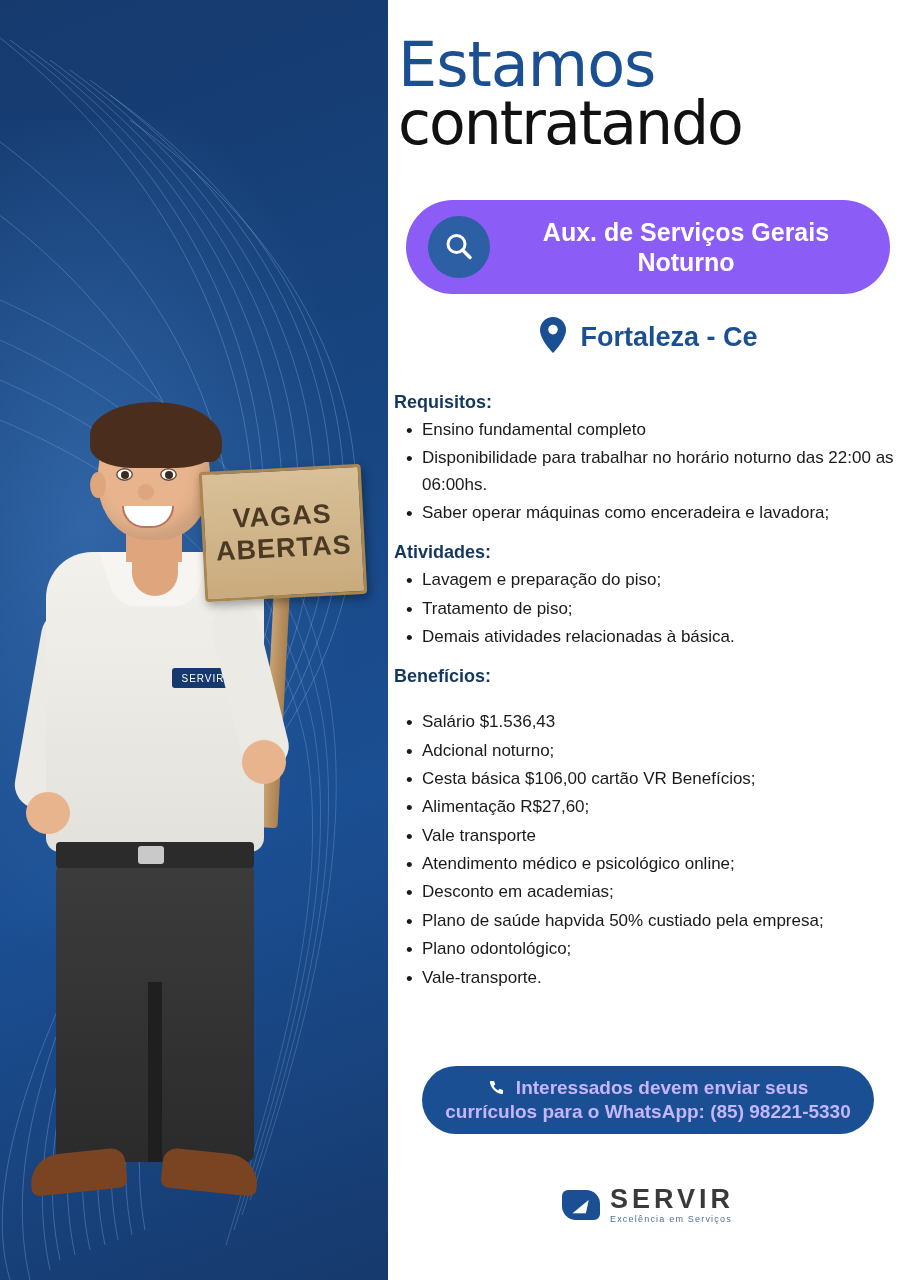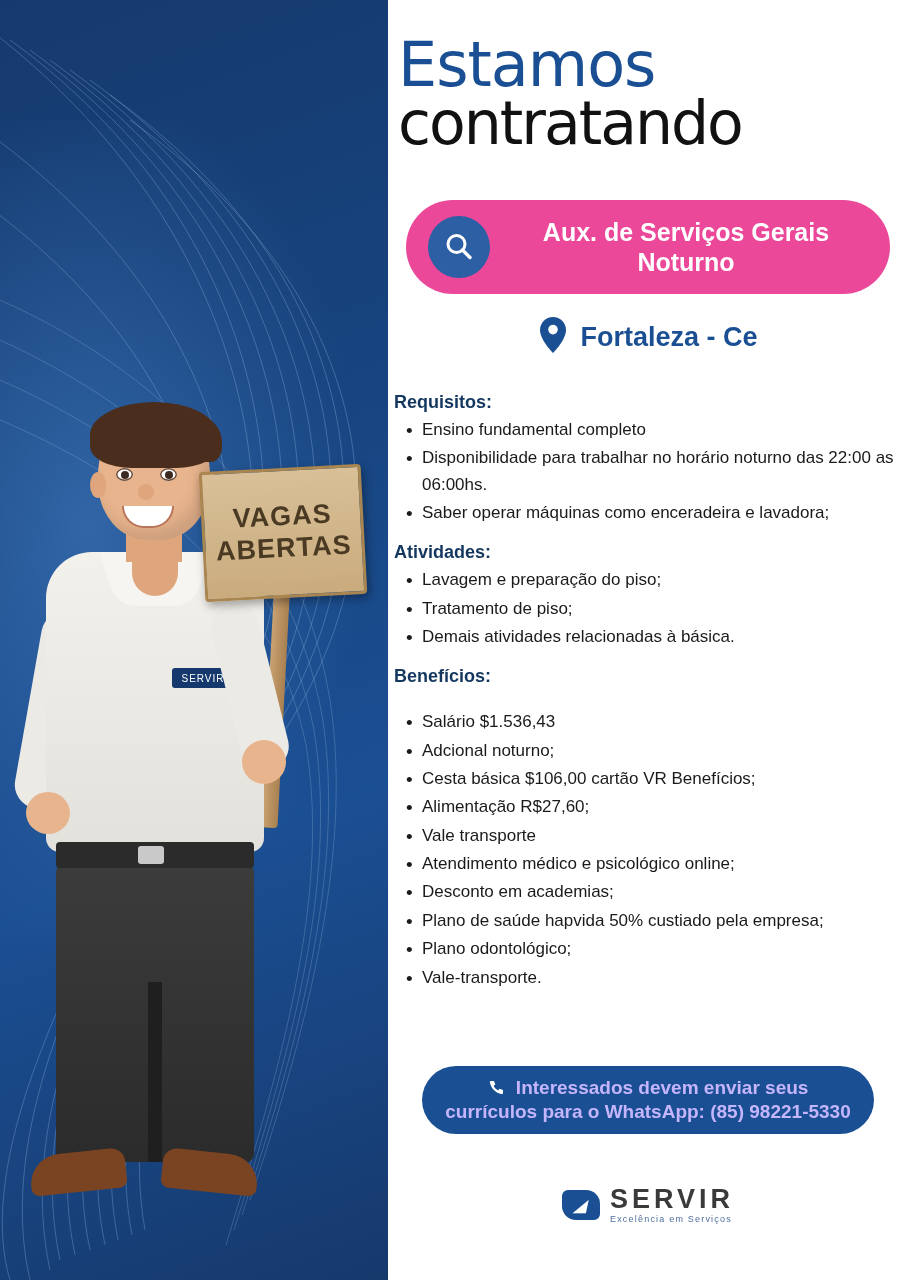--- a/index.html
+++ b/index.html
@@ -177,21 +177,21 @@
   }
   .headline .l2 {
     font-size: 60px; line-height: 0.96; color:#111111;
     font-weight: normal; letter-spacing:-2px; margin-top:2px;
     font-family: "DejaVu Sans", sans-serif;
   }
 
   .role-pill {
     position:absolute; left:18px; top:200px;
     width:484px; height:94px;
-    background:#ec4899; border-radius:47px;
+    background:#8b5cf6; border-radius:47px;
     display:flex; align-items:center; gap:14px; padding:0 22px;
   }
   .role-pill .circle {
     width:62px; height:62px; border-radius:50%;
     background:#2c5fa3; display:flex; align-items:center; justify-content:center;
     flex:0 0 62px;
   }
   .role-text {
     color:#ffffff; font-weight:bold; font-size:25px; line-height:1.2;
     text-align:center; flex:1;

